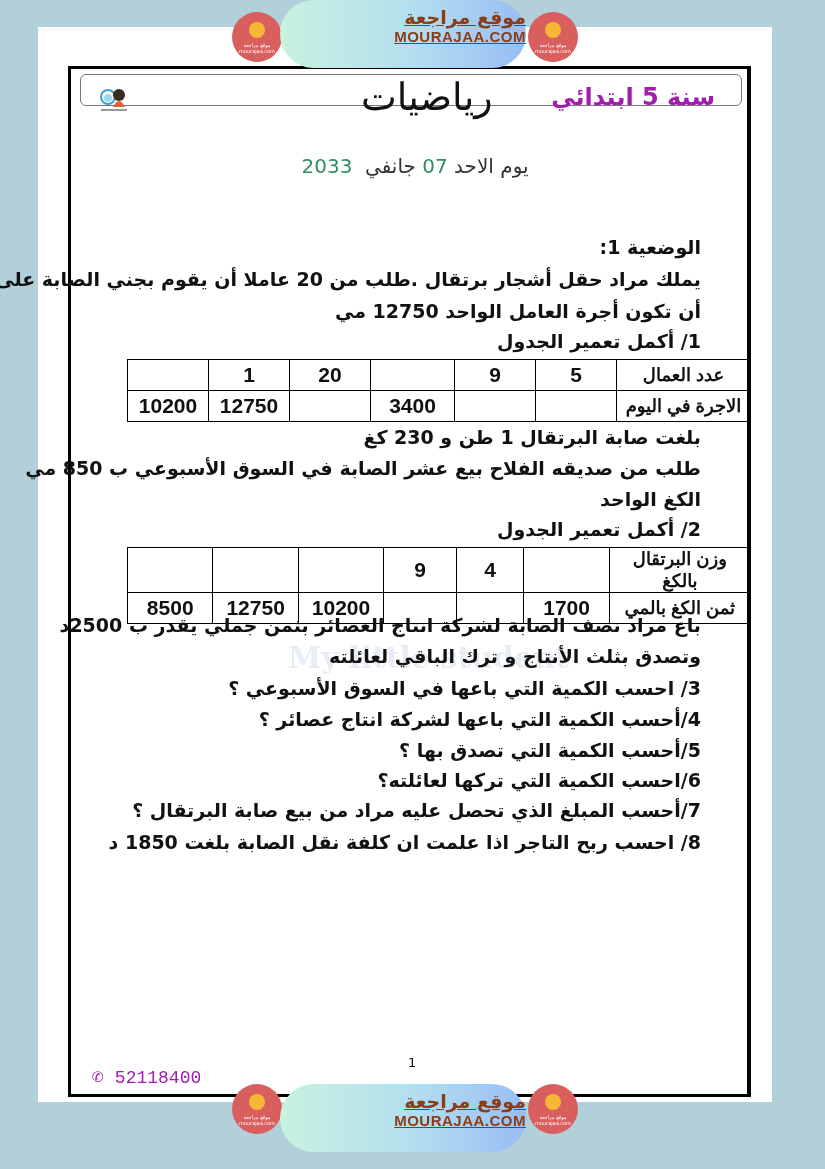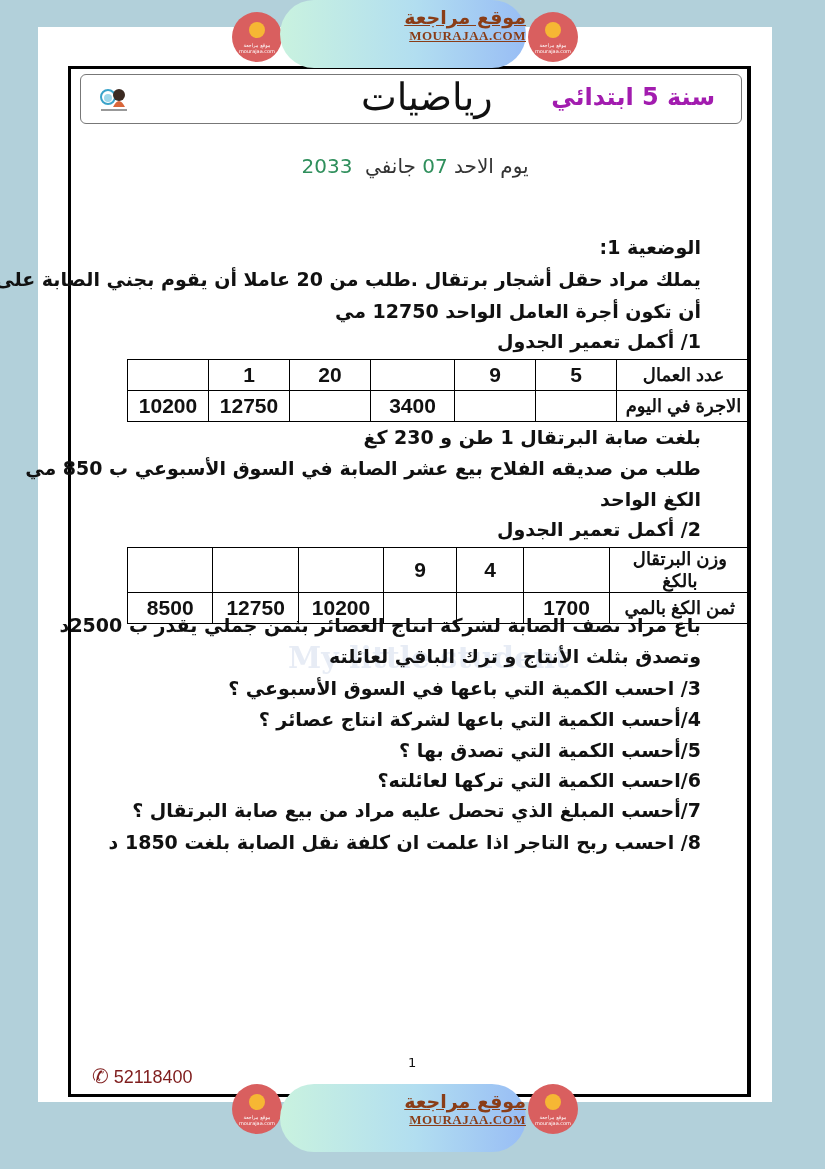--- a/index.html
+++ b/index.html
@@ -11,21 +11,21 @@
   .sheet {
     position: absolute; left: 38px; top: 27px; width: 734px; height: 1075px;
     background: #ffffff;
   }
   .frame {
     position: absolute; left: 68px; top: 66px; width: 683px; height: 1031px;
     border: 3px solid #000; border-right-width: 4px; box-sizing: border-box;
     background: #fff;
   }
   .headbox {
-    position: absolute; left: 80px; top: 74px; width: 662px; height: 50px;
+    position: absolute; left: 80px; top: 74px; width: 662px; height: 32px;
     border: 1px solid #777; border-radius: 6px; background: #fff; box-sizing: border-box;
   }
   .grade {
     position: absolute; right: 26px; top: 8px; font-size: 24px; font-weight: bold;
     direction: rtl; color: #a21caf;
   }
   .subject {
     position: absolute; left: 280px; top: 0px; font-size: 38px; color: #111;
     font-family: "DejaVu Serif", serif; letter-spacing: 1px;
   }
@@ -48,40 +48,40 @@
     text-align: center; color: #111; font-family: "Liberation Sans", sans-serif;
   }
   table.grid td.lbl { text-align: center; font-size: 18px; }
 
   .banner {
     position: absolute; left: 280px; width: 246px; height: 68px; border-radius: 34px;
     background: linear-gradient(90deg, #c9f2df 0%, #b2def0 55%, #98bdf5 100%);
     text-align: right; color: #8a3d17;
   }
   .banner .ar { font-size: 19px; font-weight: bold; text-decoration: underline; margin-top: 6px; direction: rtl; }
-  .banner .en { font-size: 13px; font-weight: bold; text-decoration: underline; font-family: Liberation Serif, serif; letter-spacing: 0.5px; }
+  .banner .en { font-size: 15px; font-weight: bold; text-decoration: underline; font-family: Liberation Sans, sans-serif; letter-spacing: 0.5px; }
   .badge {
     position: absolute; width: 50px; height: 50px; border-radius: 50%; background: #d95f5f;
   }
   .badge .sun { position: absolute; left: 17px; top: 10px; width: 16px; height: 16px; border-radius: 50%; background: #f6b734; }
   .badge .cap { position: absolute; left: 0; top: 30px; width: 50px; text-align: center; font-size: 5px; color: #fff; line-height: 6px; }
 
   .watermark {
     position: absolute; left: 288px; top: 640px; font-size: 30px; font-weight: bold; color: rgba(120,150,200,0.18);
     font-family: "DejaVu Serif", serif;
   }
   .wm-head {
     position: absolute; left: 330px; top: 515px; width: 150px; height: 150px; border-radius: 50%;
     background: rgba(230,120,80,0.10);
   }
   .wm-ear {
     position: absolute; left: 300px; top: 535px; width: 80px; height: 90px; border-radius: 40px;
     border: 6px solid rgba(120,170,200,0.12);
   }
-  .phone { position: absolute; left: 92px; top: 1064px; font-size: 18px; color: #7f1d1d; font-family: Liberation Sans, sans-serif; }
+  .phone { position: absolute; left: 92px; top: 1064px; font-size: 18px; color: #a21caf; font-family: Liberation Mono, monospace; }
   .pagenum { position: absolute; left: 408px; top: 1055px; font-size: 13px; color: #111; }
 </style>
 </head>
 <body>
 
 <div class="sheet"></div>
 
 <div class="wm-head"></div>
 <div class="wm-ear"></div>
 

